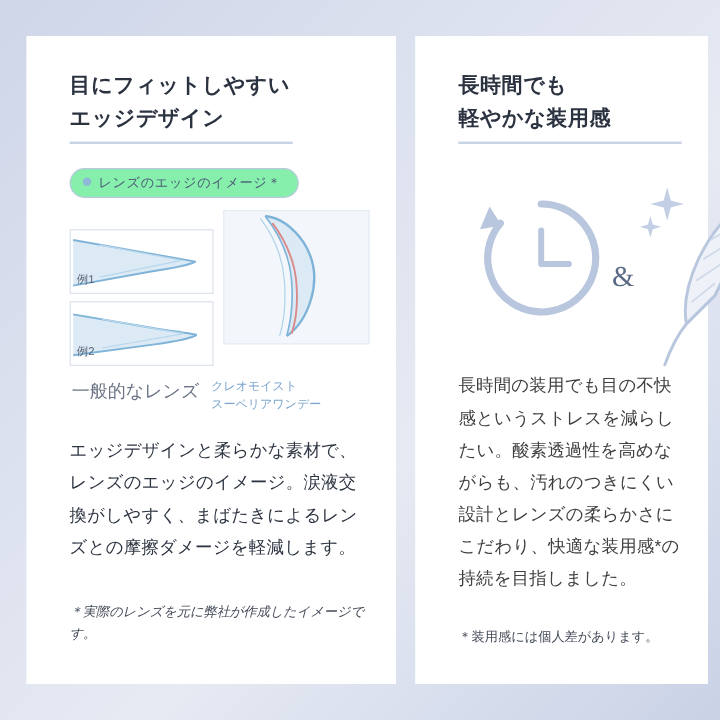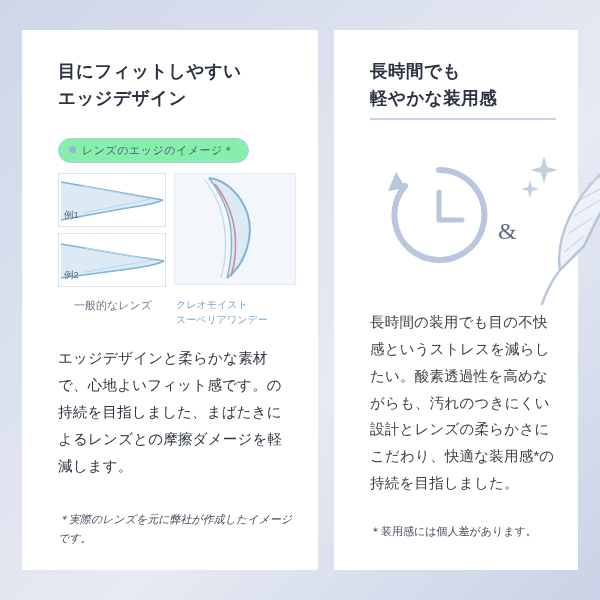--- a/index.html
+++ b/index.html
@@ -67,21 +67,22 @@
     background: #8fb8d8;
     margin-right: 6px;
     vertical-align: 1px;
   }
   .lens-compare {
     display: flex;
     gap: 8px;
     align-items: flex-start;
   }
   .lens-left {
-    width: 108px;
+    width: 120px;
+    margin-top: 16px;
   }
   .lens-box {
     border: 1px solid #dde3ec;
     background: #fff;
     height: 52px;
     position: relative;
     margin-bottom: 6px;
     overflow: hidden;
   }
   .lens-box .lbl {
@@ -99,21 +100,21 @@
     overflow: hidden;
   }
   .caption-row {
     display: flex;
     gap: 8px;
     margin-top: 5px;
   }
   .cap-left {
     width: 110px;
     text-align: center;
-    font-size: 11px;
+    font-size: 15px;
     color: #6c7585;
     line-height: 1.4;
   }
   .cap-right {
     flex: 1;
     text-align: left;
     font-size: 10px;
     color: #7aa4cc;
     line-height: 1.45;
   }
@@ -210,21 +211,21 @@
     </div>
 
     <div class="caption-row">
       <div class="cap-left">一般的なレンズ</div>
       <div class="cap-right">
         <span>クレオモイスト</span><br>
         <span>スーペリアワンデー</span>
       </div>
     </div>
 
-    <p class="body-text">エッジデザインと柔らかな素材で、心地よいフィット感です。の持続を目指しました、まばたきによるレンズとの摩擦ダメージを軽減します。</p>
+    <p class="body-text">エッジデザインと柔らかな素材で、レンズのエッジのイメージ。涙液交換がしやすく、まばたきによるレンズとの摩擦ダメージを軽減します。</p>
     <p class="note">＊実際のレンズを元に弊社が作成したイメージです。</p>
   </div>
 
   <div class="card">
     <h2 class="heading">
       <span>長時間でも</span>
       <span class="line2">軽やかな装用感</span>
     </h2>
     <div class="underline"></div>
 

